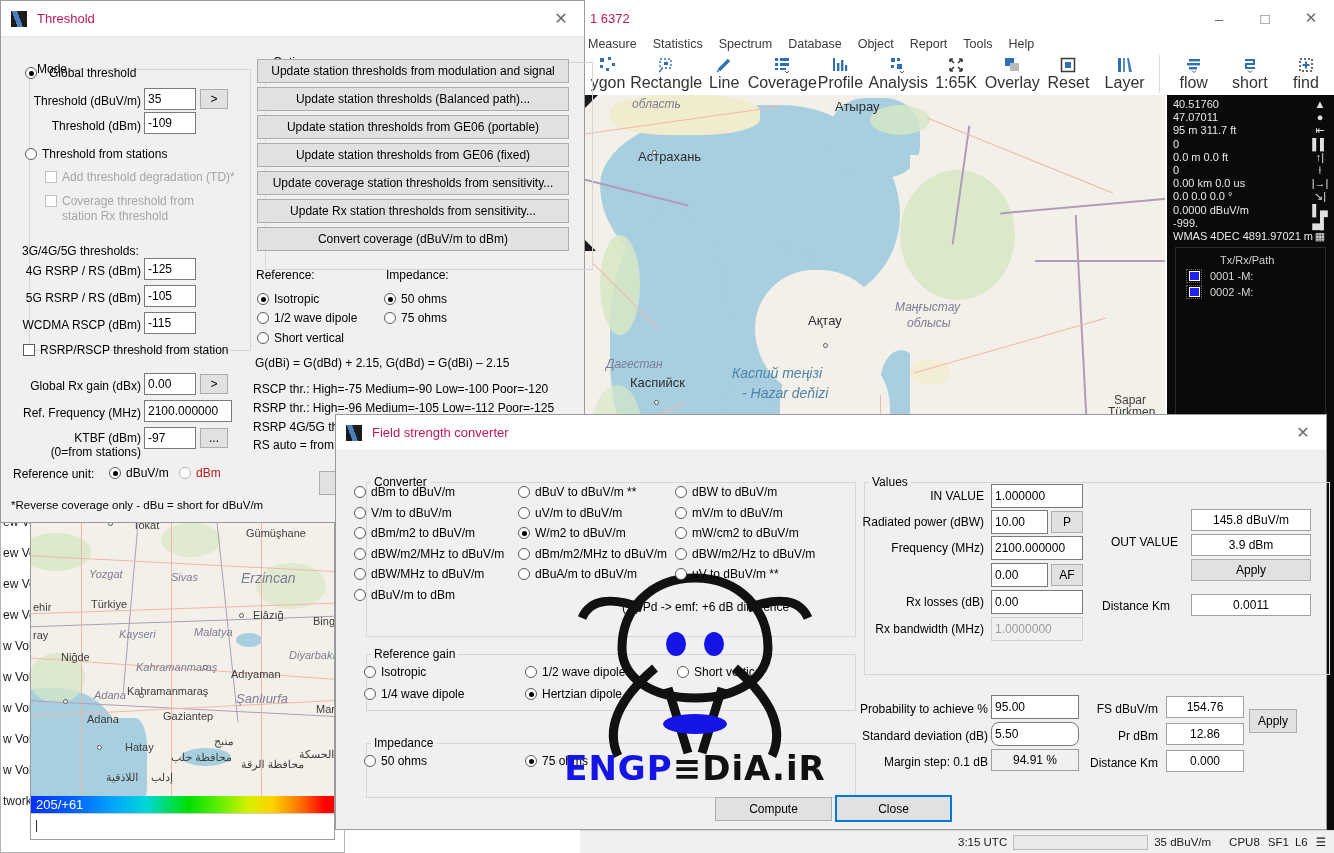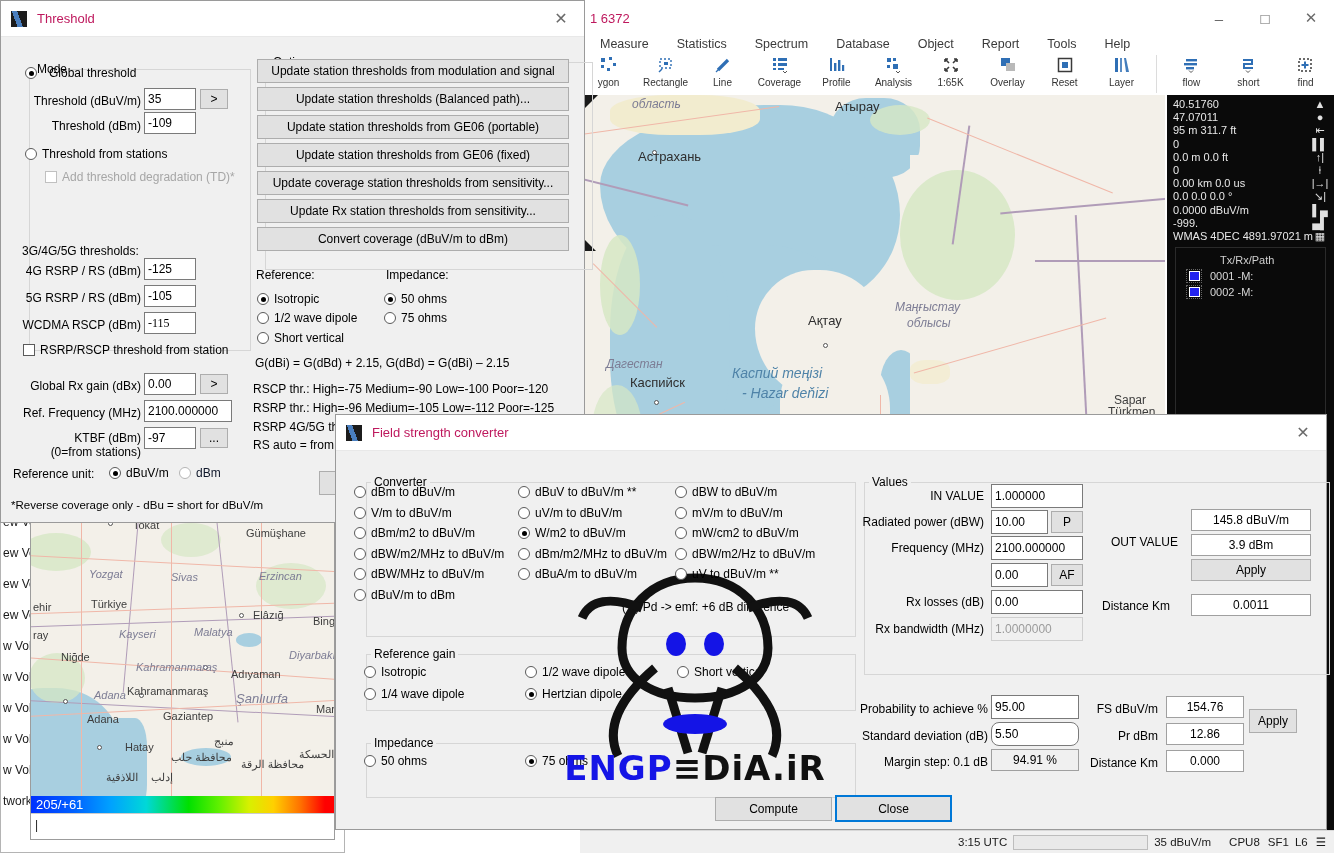--- a/index.html
+++ b/index.html
@@ -55,41 +55,41 @@
   .radio { display:flex; align-items:center; white-space:nowrap; font-size:12px; }
   .radio .mark {
     width:12px; height:12px; border:1px solid #5a5a5a; border-radius:50%;
     margin-right:5px; background:#fff; flex:0 0 auto; position:relative;
   }
   .radio.on .mark::after {
     content:""; position:absolute; left:2.5px; top:2.5px; width:5px; height:5px;
     border-radius:50%; background:#000;
   }
   .radio.dis .mark { border-color:#b5b5b5; }
-  .radio.dis { color:#0f172a; }
+  .radio.dis { color:#b91c1c; }
 
   .check { display:flex; align-items:flex-start; white-space:nowrap; font-size:12px; }
   .check .mark {
     width:12px; height:12px; border:1px solid #5a5a5a; margin-right:5px; background:#fff;
     flex:0 0 auto; margin-top:1px;
   }
   .check.dis .mark { border-color:#c0c0c0; }
   .check.dis { color:#a6a6a6; }
 
   
   #mainwin { left:580px; top:0; width:754px; height:853px; background:#ffffff; }
   #menubar { position:absolute; left:0; top:34px; height:20px; display:flex; align-items:center;
      font-size:12.5px; color:#3a3a3a; }
-  #menubar span { padding:0 8px;margin-left:12px; }
+  #menubar span { padding:0 8px; }
   #toolbar { position:absolute; left:0; top:52px; width:754px; height:43px; background:#fff;
      display:flex; align-items:flex-end; }
   .tbitem { width:60px; height:43px; display:flex; flex-direction:column; align-items:center;
      justify-content:flex-start; padding-top:2px; }
   .tbitem .ic { height:22px; display:flex; align-items:center; justify-content:center; }
-  .tbitem .cap { font-size:10px; color:#333; line-height:14px; }
+  .tbitem .cap { font-size:16px; color:#333; line-height:14px; }
   .tbsep { width:1px; height:38px; background:#dcdcdc; align-self:center; margin:0 6px; }
 
   #maparea { position:absolute; left:0; top:95px; width:754px; height:735px; overflow:hidden; }
   #mapimg {
     position:absolute; left:0; top:0; width:590px; height:735px;
     background:
       radial-gradient(ellipse 58px 28px at 300px 420px, #cfe6f0 0 96%, transparent 97%),
       linear-gradient(180deg,#f3f0e9,#f3f0e9);
   }
   .water { position:absolute; background:#a8cfe0; }
@@ -200,21 +200,21 @@
     <div class="mdot" style="left:52px;top:196px;"></div>
     <div class="mdot" style="left:128px;top:190px;"></div>
     <div class="mdot" style="left:192px;top:162px;"></div>
     <div class="mdot" style="left:86px;top:242px;"></div>
   </div>
   <div id="mapprev-labels">
       <div class="mlabel" style="position: absolute; left: 102px; top: 6px; font-size: 11px;">Tokat</div>
       <div class="mlabel" style="position: absolute; left: 215px; top: 14px; font-size: 11px;">Gümüşhane</div>
       <div class="mlabel it" style="position: absolute; left: 58px; top: 55px; font-size: 11px;">Yozgat</div>
       <div class="mlabel it" style="position: absolute; left: 140px; top: 58px; font-size: 11px;">Sivas</div>
-      <div class="mlabel it" style="position: absolute; left: 228px; top: 57px; font-size: 11px;">Erzincan</div>
+      <div class="mlabel it" style="position: absolute; left: 210px; top: 57px; font-size: 14px;">Erzincan</div>
       <div class="mlabel" style="position: absolute; left: 60px; top: 85px; font-size: 11px;">Türkiye</div>
       <div class="mlabel" style="position: absolute; left: 2px; top: 88px; font-size: 11px;">ehir</div>
       <div class="mlabel" style="position: absolute; left: 222px; top: 96px; font-size: 11px;">Elâzığ</div>
       <div class="mlabel" style="position: absolute; left: 282px; top: 102px; font-size: 11px;">Bingö</div>
       <div class="mlabel it" style="position: absolute; left: 88px; top: 115px; font-size: 11px;">Kayseri</div>
       <div class="mlabel it" style="position: absolute; left: 163px; top: 113px; font-size: 11px;">Malatya</div>
       <div class="mlabel" style="position: absolute; left: 2px; top: 116px; font-size: 11px;">ray</div>
       <div class="mlabel" style="position: absolute; left: 30px; top: 138px; font-size: 11px;">Niğde</div>
       <div class="mlabel it" style="position: absolute; left: 258px; top: 136px; font-size: 11px;">Diyarbakır</div>
       <div class="mlabel it" style="position: absolute; left: 105px; top: 148px; font-size: 11px;">Kahramanmaraş</div>
@@ -568,31 +568,35 @@
   <div class="abs radio" style="left:24px; top:146px;">
     <span class="mark"></span>
     <span>Threshold from stations</span>
   </div>
 
   <div class="abs check dis" style="left:44px; top:169px;">
     <span class="mark"></span>
     <span>Add threshold degradation (TD)*</span>
   </div>
 
+  <div class="abs check dis" style="left:44px; top:193px; width:175px; white-space:normal; line-height:15px;">
+    <span class="mark"></span>
+    <span>Coverage threshold from station Rx threshold</span>
+  </div>
 
   <div class="abs lbl" style="left:21px; top:243px;">3G/4G/5G thresholds:</div>
 
   <div class="abs lbl r" style="left:18px; top:263px; width:122px;">4G RSRP / RS (dBm)</div>
   <div class="abs txt" style="left:143px; top:257px; width:52px; height:22px;">-125</div>
 
   <div class="abs lbl r" style="left:18px; top:290px; width:122px;">5G RSRP / RS (dBm)</div>
   <div class="abs txt" style="left:143px; top:284px; width:52px; height:22px;">-105</div>
 
   <div class="abs lbl r" style="left:18px; top:317px; width:122px;">WCDMA RSCP (dBm)</div>
-  <div class="abs txt" style="left:143px; top:311px; width:52px; height:22px;font-family:Liberation Serif, serif;">-115</div>
+  <div class="abs txt" style="left:143px; top:311px; width:52px; height:22px;">-115</div>
 
   <div class="abs check" style="left:22px; top:342px;">
     <span class="mark"></span>
     <span>RSRP/RSCP threshold from station</span>
   </div>
 
   <div class="abs lbl r" style="left:18px; top:378px; width:122px;">Global Rx gain (dBx)</div>
   <div class="abs txt" style="left:143px; top:372px; width:52px; height:22px;">0.00</div>
   <div class="abs btn" style="left:199px; top:373px; width:28px; height:20px;">&gt;</div>
 

